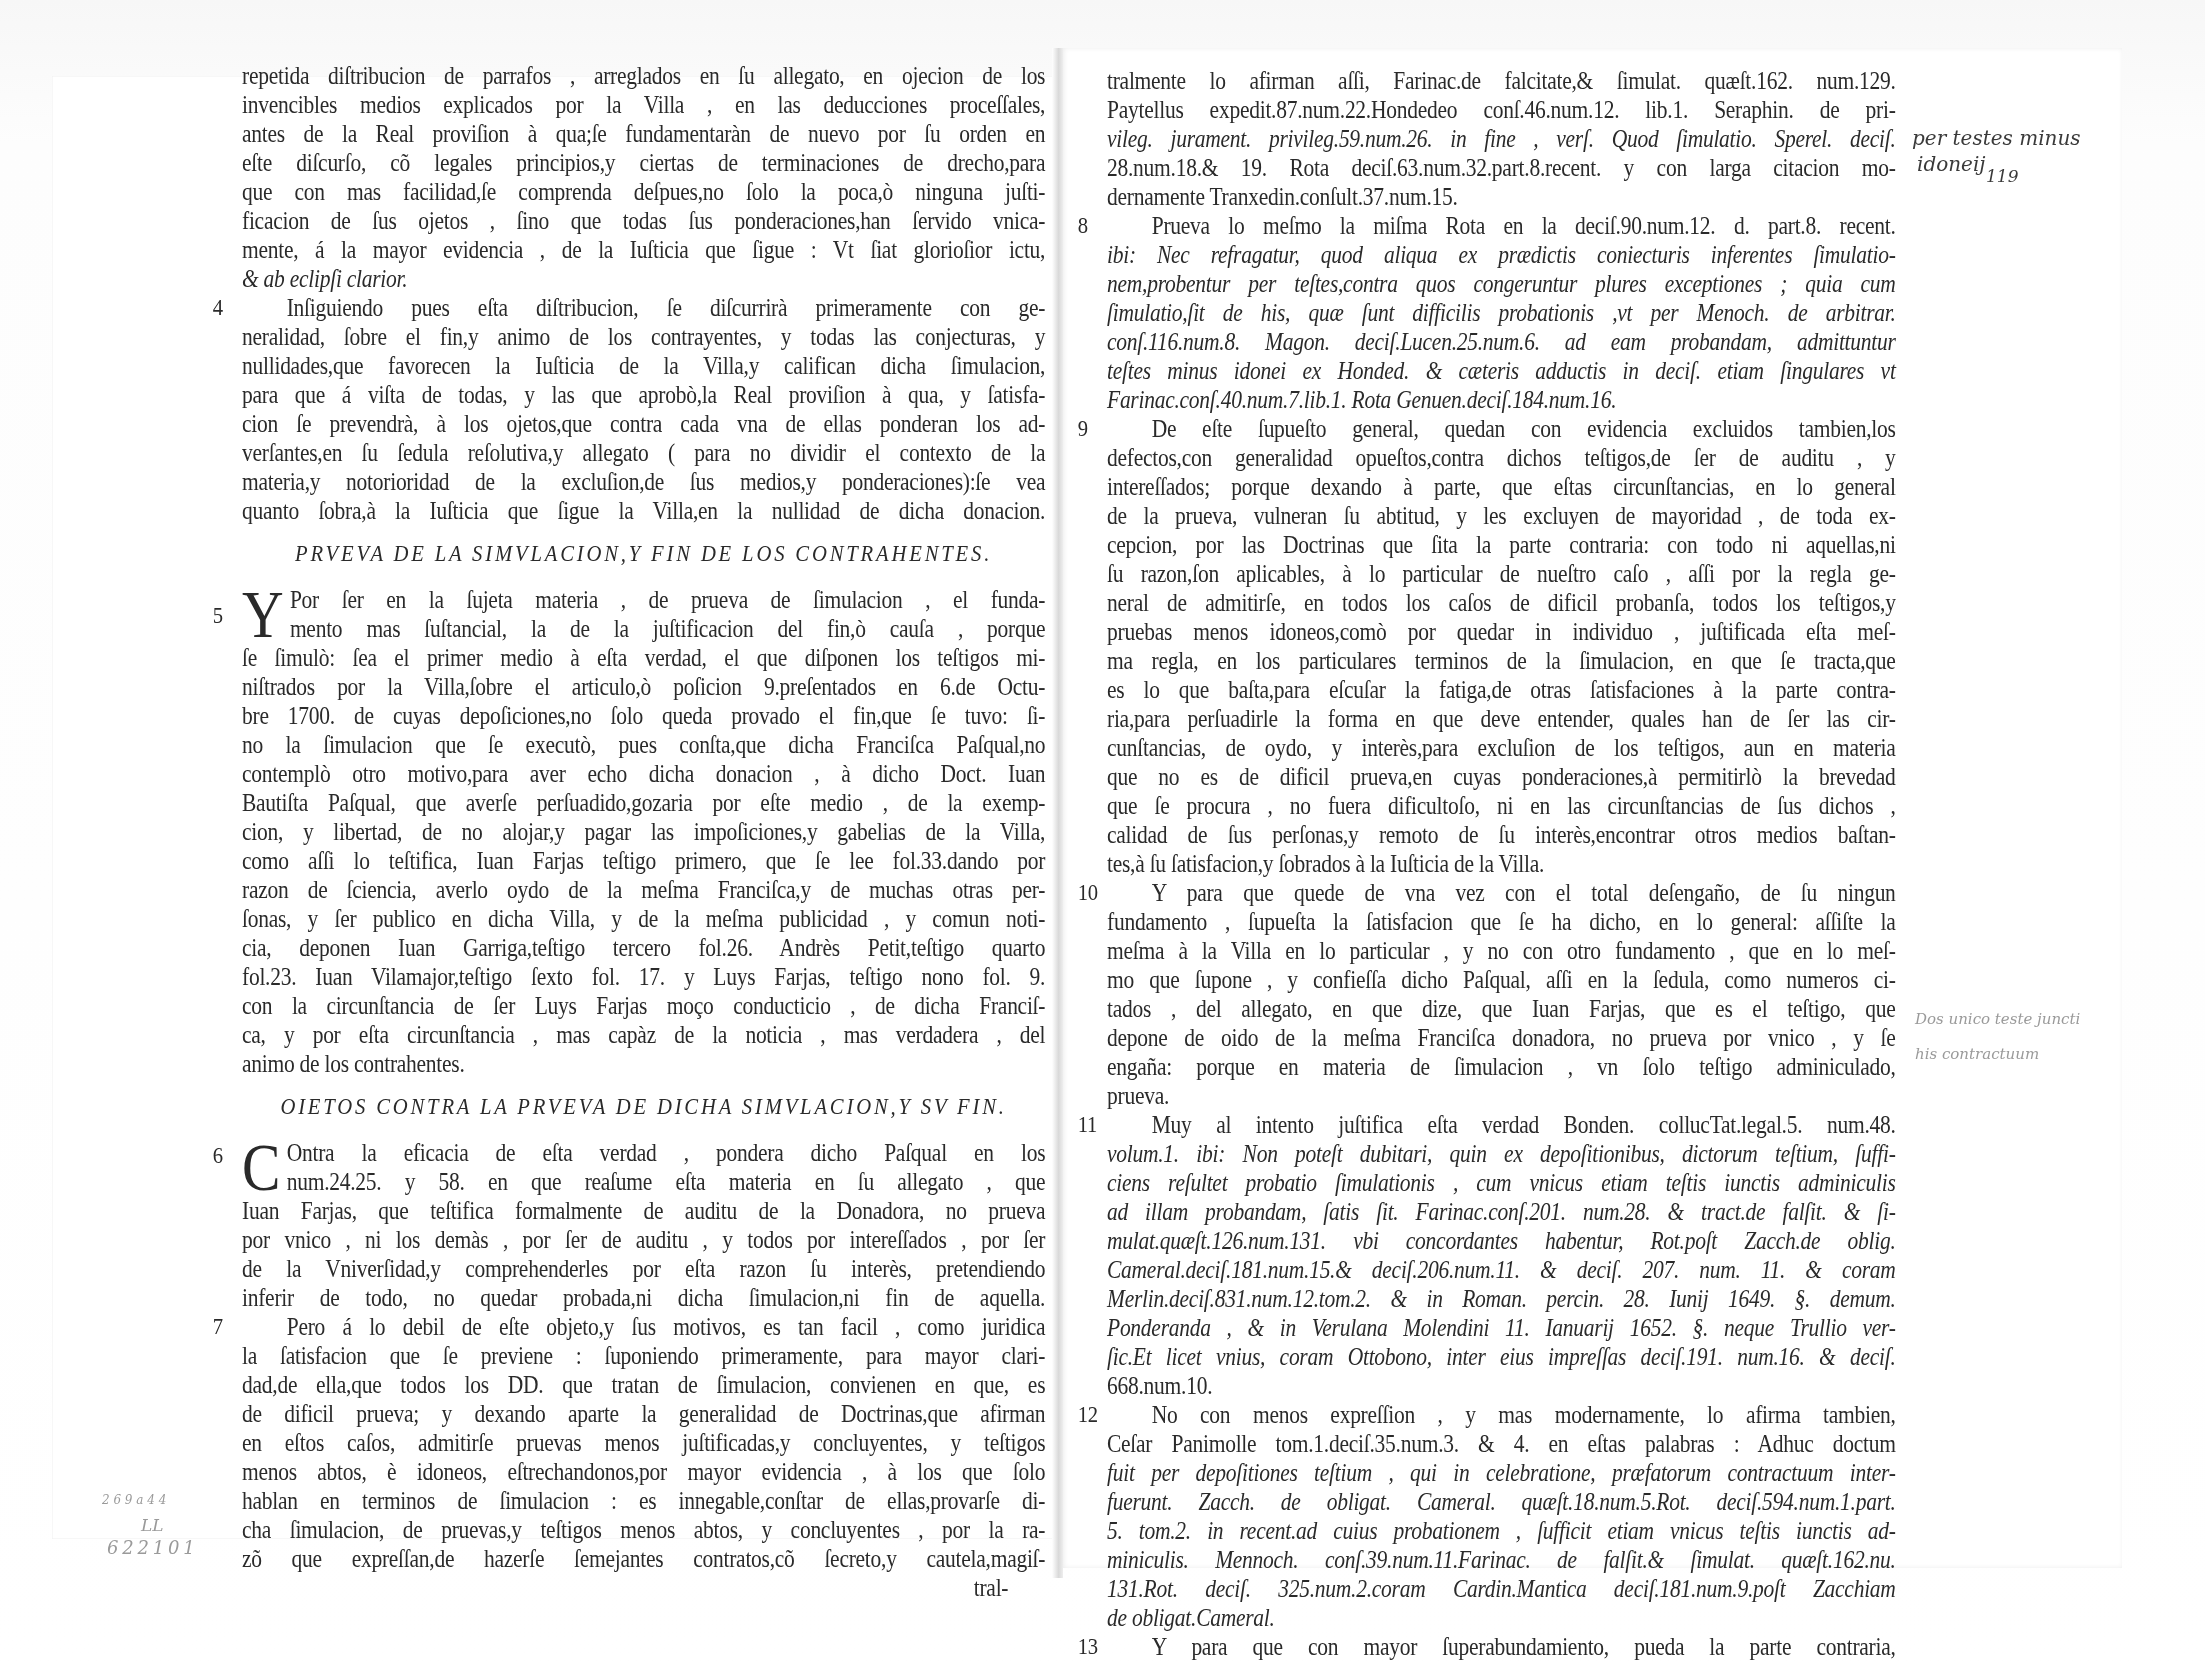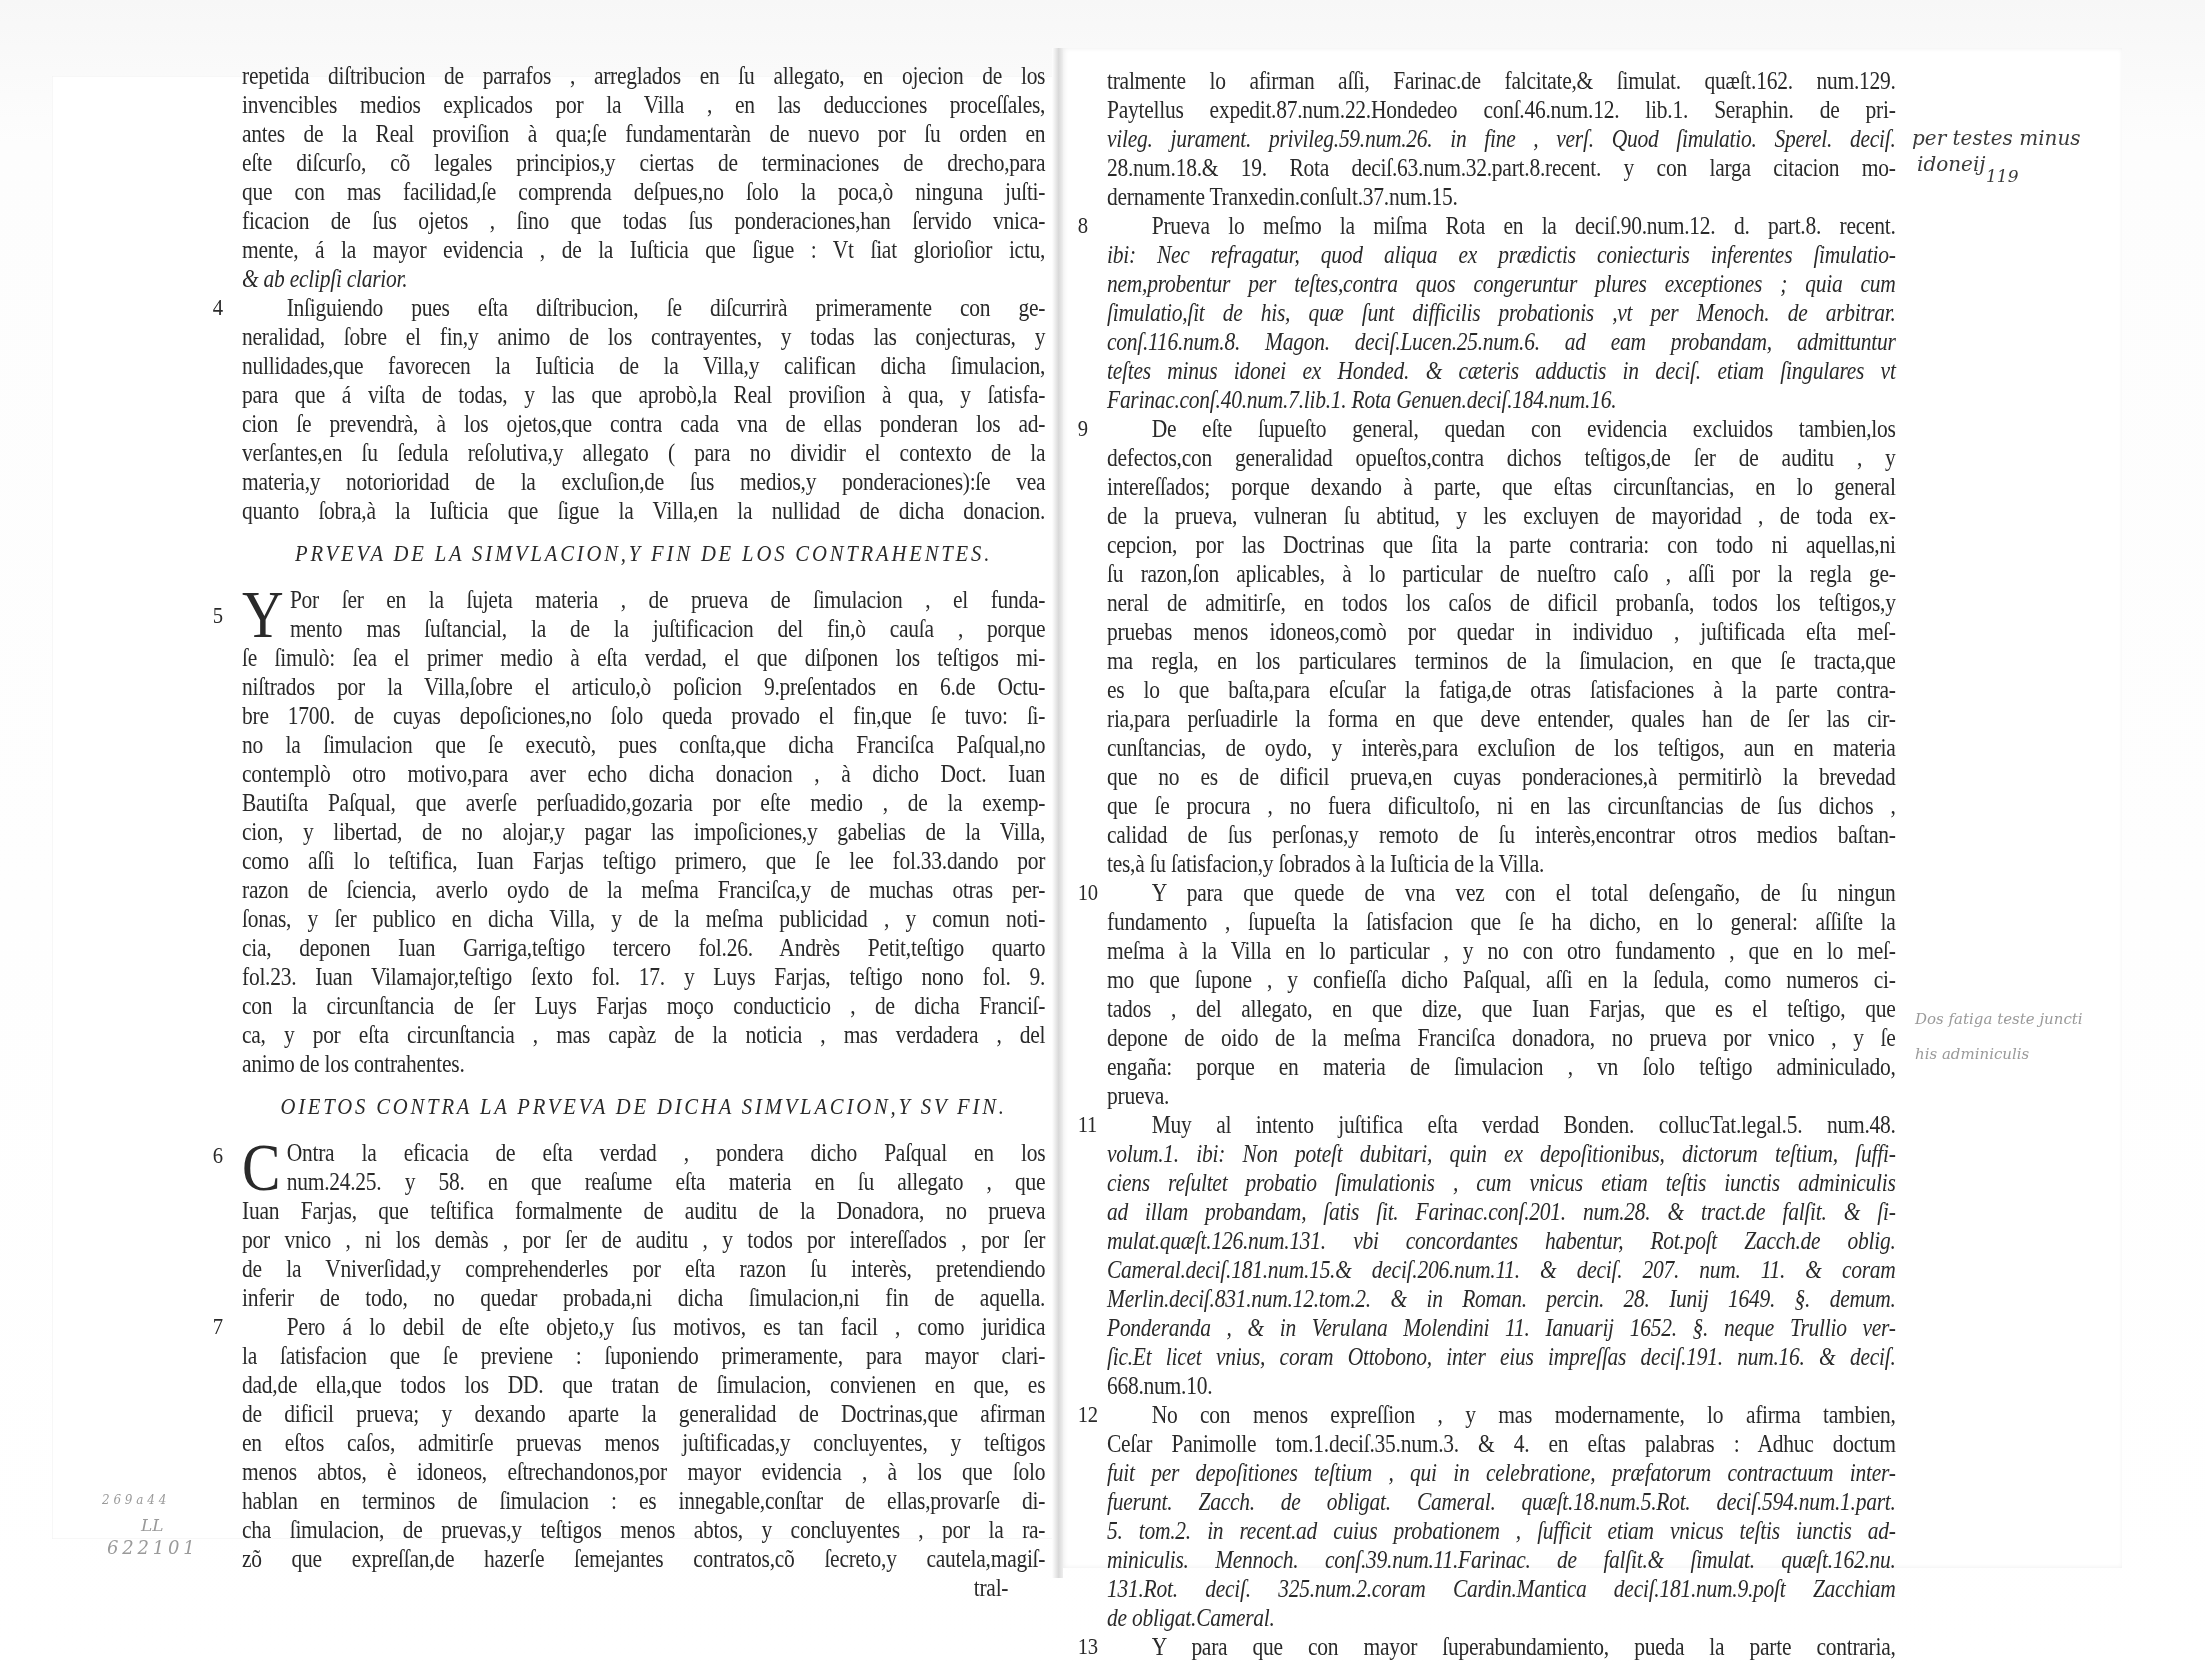--- a/index.html
+++ b/index.html
@@ -230,15 +230,15 @@
   <div class="para">
     <span class="pnum">13</span>
     <span class="line indent">Y para que con mayor ſuperabundamiento, pueda la parte contraria,</span>
 
   </div>
 </div>
 
 <div class="hand hand-ink" style="left:1912px; top:126px; font-size:20px;text-align:right;">per testes minus</div>
 <div class="hand hand-ink" style="left:1917px; top:152px; font-size:20px;">idoneij</div>
 <div class="hand hand-ink" style="left:1986px; top:166px; font-size:17px;">119</div>
-<div class="hand hand-faint" style="left:1915px; top:1010px; font-size:15px;">Dos fatiga teste juncti</div>
-<div class="hand hand-faint" style="left:1915px; top:1045px; font-size:15px;">his adminiculis</div>
+<div class="hand hand-faint" style="left:1915px; top:1010px; font-size:15px;">Dos unico teste juncti</div>
+<div class="hand hand-faint" style="left:1915px; top:1045px; font-size:15px;">his contractuum</div>
 
 
 </body></html>

